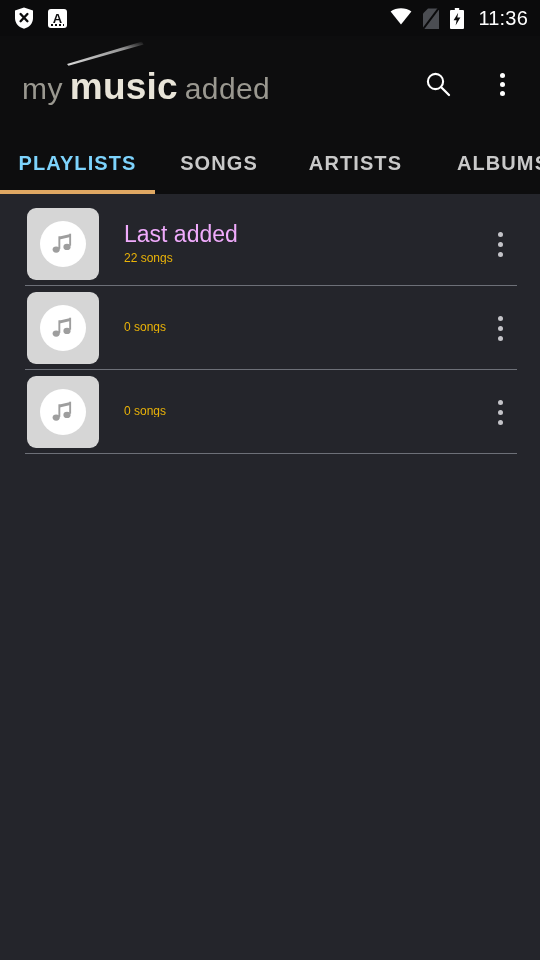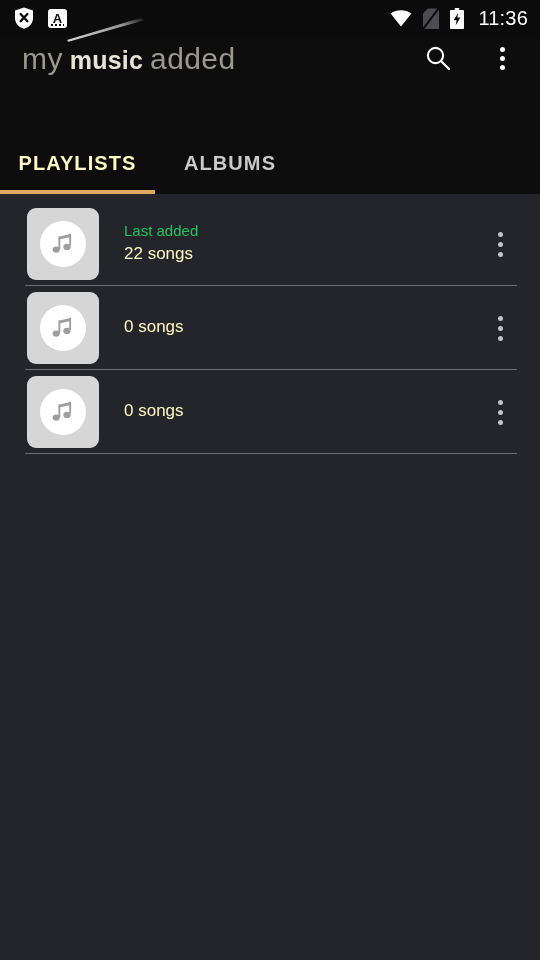--- a/index.html
+++ b/index.html
@@ -13,21 +13,21 @@
   
   .statusbar{
     position:relative;
     height:36px;
     background:#0b0b0c;
     display:flex;
     align-items:center;
     padding:0 12px 0 14px;
   }
   .sb-left{ display:flex; align-items:center; gap:14px; }
-  .sb-right{ margin-left:auto; display:flex; align-items:center; gap:11px; }
+  .sb-right{ margin-left:auto; display:flex; align-items:flex-start; gap:11px; }
 
   .icon-shield{ width:20px; height:22px; display:block; }
   .icon-ime{
     width:19px; height:19px; background:#fff; border-radius:3px;
     display:flex; align-items:center; justify-content:center;
     font-size:13px; font-weight:bold; color:#0b0b0c; line-height:1;
     position:relative; font-family:"Liberation Sans", sans-serif;
   }
   .icon-ime::after{
     content:""; position:absolute; bottom:1.5px; left:3px;
@@ -41,33 +41,33 @@
     color:#ffffff; font-size:20px; letter-spacing:.2px;
     margin-left:3px; line-height:1;
   }
 
   
   .appbar{
     position:relative;
     height:96px;
     background:#0d0d0e;
     display:flex;
-    align-items:flex-start;
+    align-items:center;
     padding:0 16px 0 22px;
   }
   .logo-wrap{ position:relative; display:flex; align-items:baseline; padding-top:6px; }
   .logo-swoosh{
     position:absolute; left:44px; top:-20px;
     width:78px; height:26px; pointer-events:none;
   }
   .logo-my, .logo-player{
     font-size:30px; color:#9a9890; letter-spacing:.4px; font-weight:400;
   }
   .logo-music{
-    font-size:25px; color:#e8e4d8; font-weight:bold; letter-spacing:.2px;
+    font-size:37px; color:#e8e4d8; font-weight:bold; letter-spacing:.2px;
     margin:0 7px;
   }
 
   .appbar-actions{ margin-left:auto; display:flex; align-items:center; gap:20px; }
   .act-btn{
     width:44px; height:44px; display:flex; align-items:center; justify-content:center;
     background:transparent; border:none; cursor:pointer;
   }
   .icon-search{ width:26px; height:26px; display:block; }
   .icon-kebab{ display:flex; flex-direction:column; gap:4px; align-items:center; }
@@ -82,21 +82,21 @@
     align-items:center;
   }
   .tab{
     flex:0 0 auto;
     height:62px;
     display:flex; align-items:center; justify-content:center;
     font-size:20px; font-weight:bold; letter-spacing:1.1px;
     color:#c9c9c9; background:transparent; border:none; cursor:pointer;
     font-family:"Liberation Sans", sans-serif;
   }
-  .tab.active{ color:#fef9c3; }
+  .tab.active{ color:#7dd3fc; }
   .tab-0{ width:155px; }
   .tab-1{ width:128px; }
   .tab-2{ width:145px; }
   .tab-3{ width:150px; }
   .tab-indicator{
     position:absolute; left:0; bottom:0;
     width:155px; height:4px; background:#e0a863;
   }
 
   
@@ -131,26 +131,26 @@
     display:flex; align-items:center; justify-content:center;
   }
   .icon-note{ width:26px; height:26px; display:block; }
 
   .row-text{
     flex:1 1 auto; min-width:0;
     padding-left:25px; padding-bottom:2px;
     display:flex; flex-direction:column; justify-content:center; gap:5px;
   }
   .row-title{
-    font-size:15px; color:#22c55e; line-height:1.08;
+    font-size:23px; color:#f0abfc; line-height:1.08;
     white-space:nowrap; overflow:hidden; text-overflow:ellipsis;
     font-weight:400;
   }
   .row-sub{
-    font-size:17px; color:#fef9c3; line-height:1.05;
+    font-size:12px; color:#eab308; line-height:1.05;
     white-space:nowrap; overflow:hidden; text-overflow:ellipsis;
   }
 
   .row-menu{
     width:48px; height:60px; flex:0 0 48px;
     display:flex; flex-direction:column; align-items:center; justify-content:center; gap:5px;
     background:transparent; border:none; cursor:pointer;
   }
   .row-menu i{ width:5px; height:5px; border-radius:50%; background:#c3c3c8; display:block; }
 </style>
@@ -211,20 +211,22 @@
         <i></i>
           <i></i>
           <i></i>
       </span>
     </button>
   </div>
 </div>
 
 <div class="tabs">
   <button class="tab tab-0 active">PLAYLISTS</button>
+  <button class="tab tab-1">SONGS</button>
+  <button class="tab tab-2">ARTISTS</button>
   <button class="tab tab-3">ALBUMS</button>
   <div class="tab-indicator"></div>
 </div>
 
 <div class="content">
   <div class="list">
 
     <div class="row">
       <div class="thumb">
         <div class="thumb-circle">

